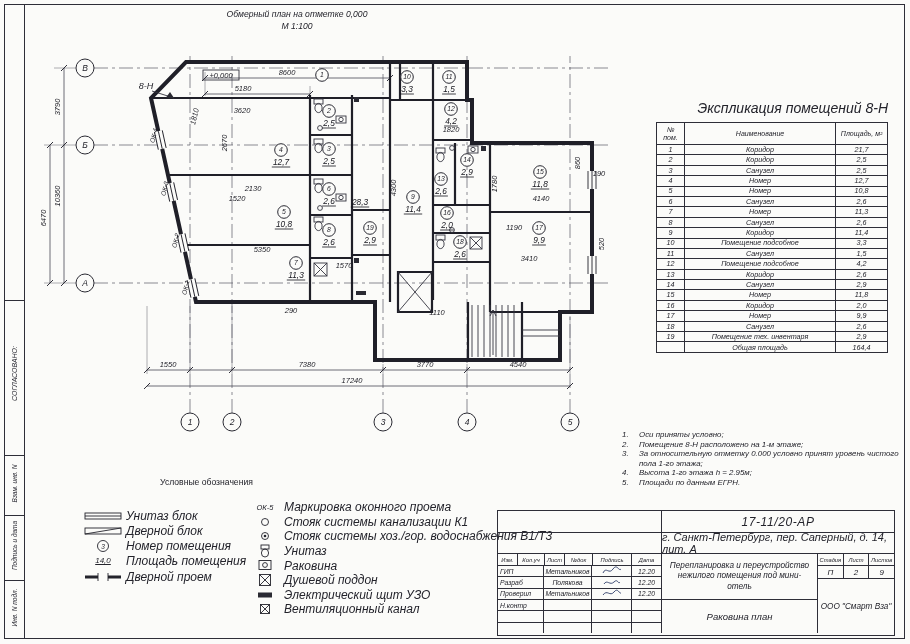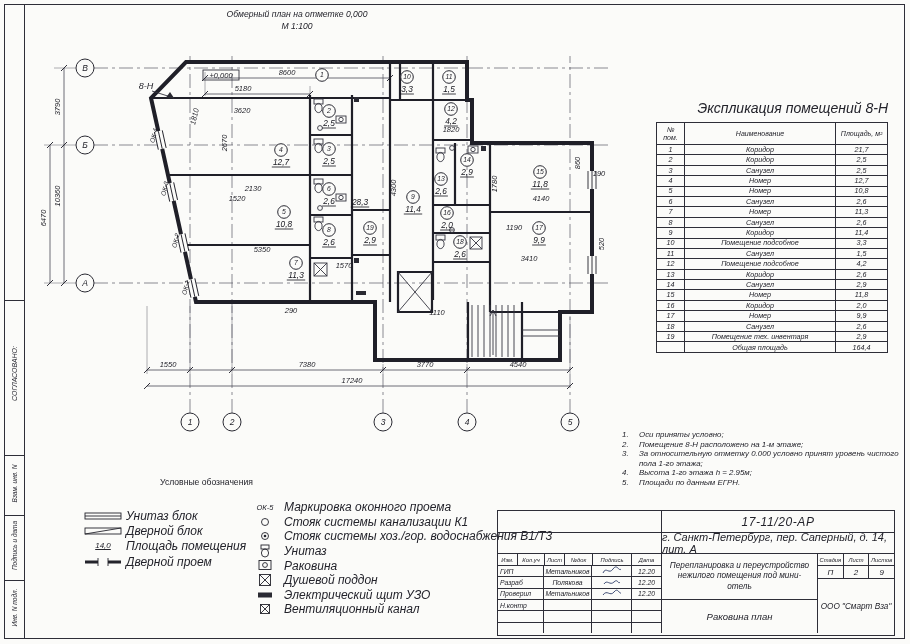--- a/index.html
+++ b/index.html
@@ -502,20 +502,29 @@
     <span class="lg-sym">
       <svg width="38" height="12" class="lg-svg">
           <rect x="1" y="3" width="36" height="6"></rect>
           <line x1="1" y1="9" x2="37" y2="3"></line>
         </svg>
       </span>
     <span class="lg-lab">Дверной блок</span>
   </div>
   <div class="lg-row">
     <span class="lg-sym">
+      <svg width="14" height="14" class="lg-svg">
+          <circle cx="7" cy="7" r="5.5"></circle>
+          <text x="7" y="9.5" style="font:italic 6.5px 'Liberation Sans',sans-serif;fill:#23232b;text-anchor:middle;stroke:none">3</text>
+        </svg>
+      </span>
+    <span class="lg-lab">Номер помещения</span>
+  </div>
+  <div class="lg-row">
+    <span class="lg-sym">
         <span class="lg-sample">14,0</span>
       </span>
     <span class="lg-lab">Площадь помещения</span>
   </div>
   <div class="lg-row" style="height:18px">
     <span class="lg-sym">
       <svg width="40" height="12">
           <path d="M2,6 H15 M25,6 H38" stroke="#23232b" stroke-width="3" fill="none"></path>
           <path d="M15,2 V10 M25,2 V10" stroke="#23232b" stroke-width="0.9" fill="none"></path>
         </svg>

